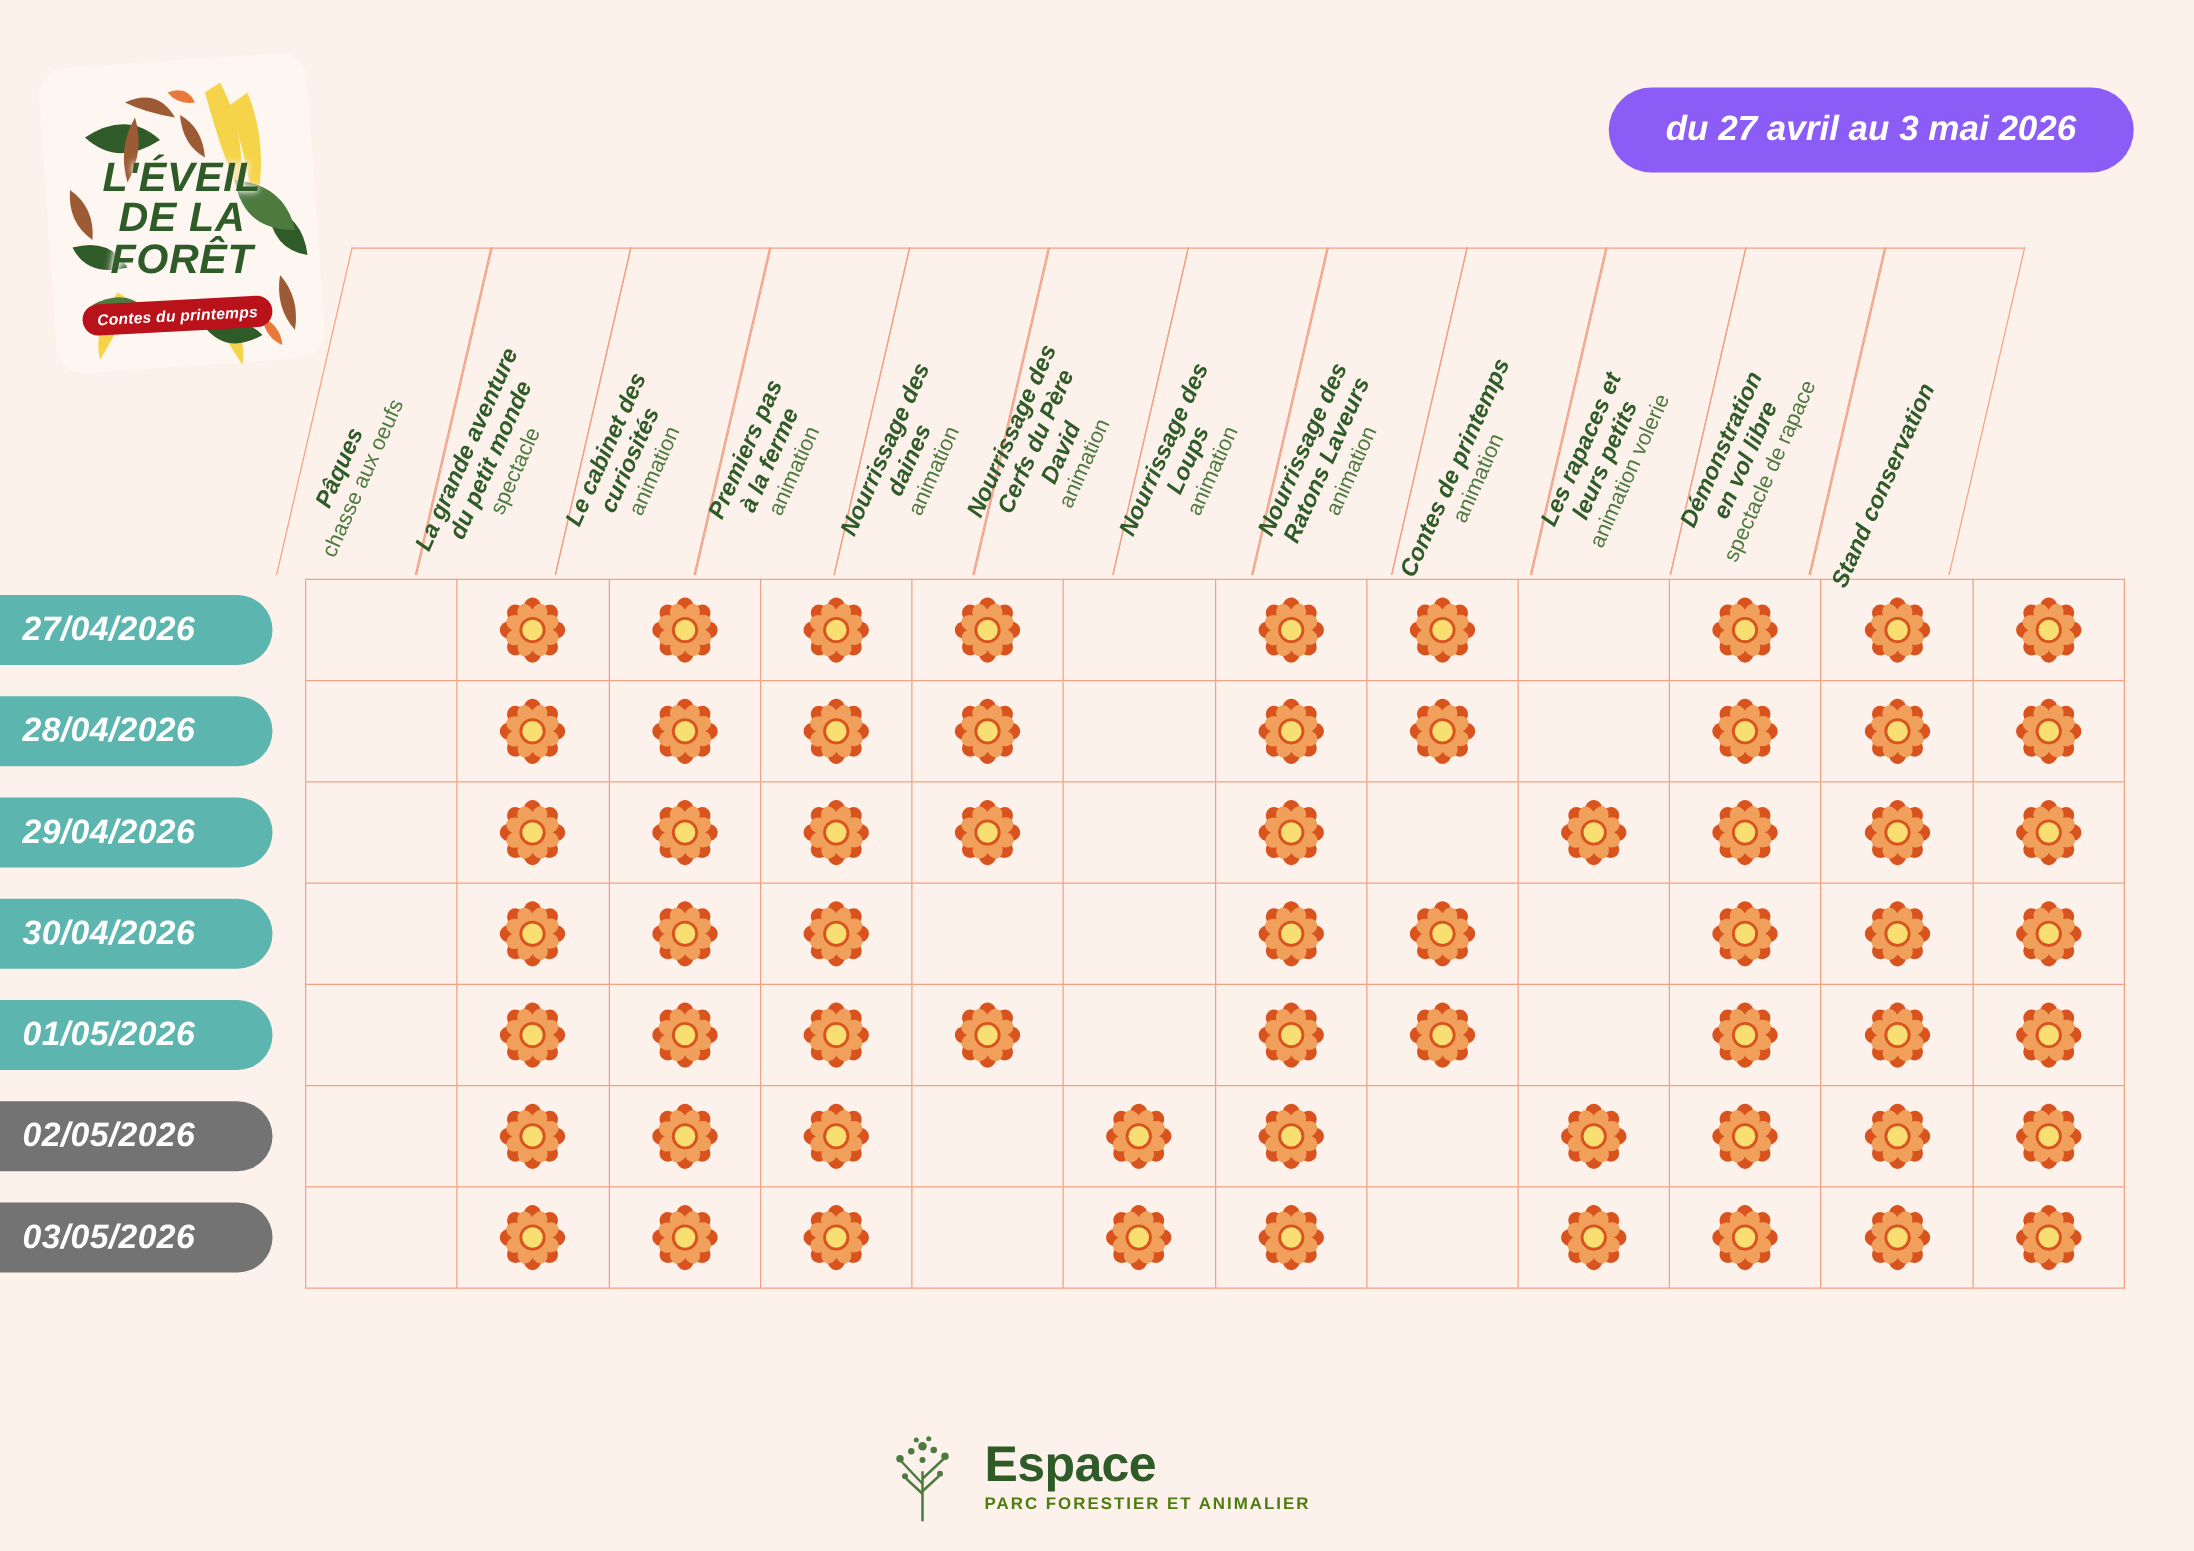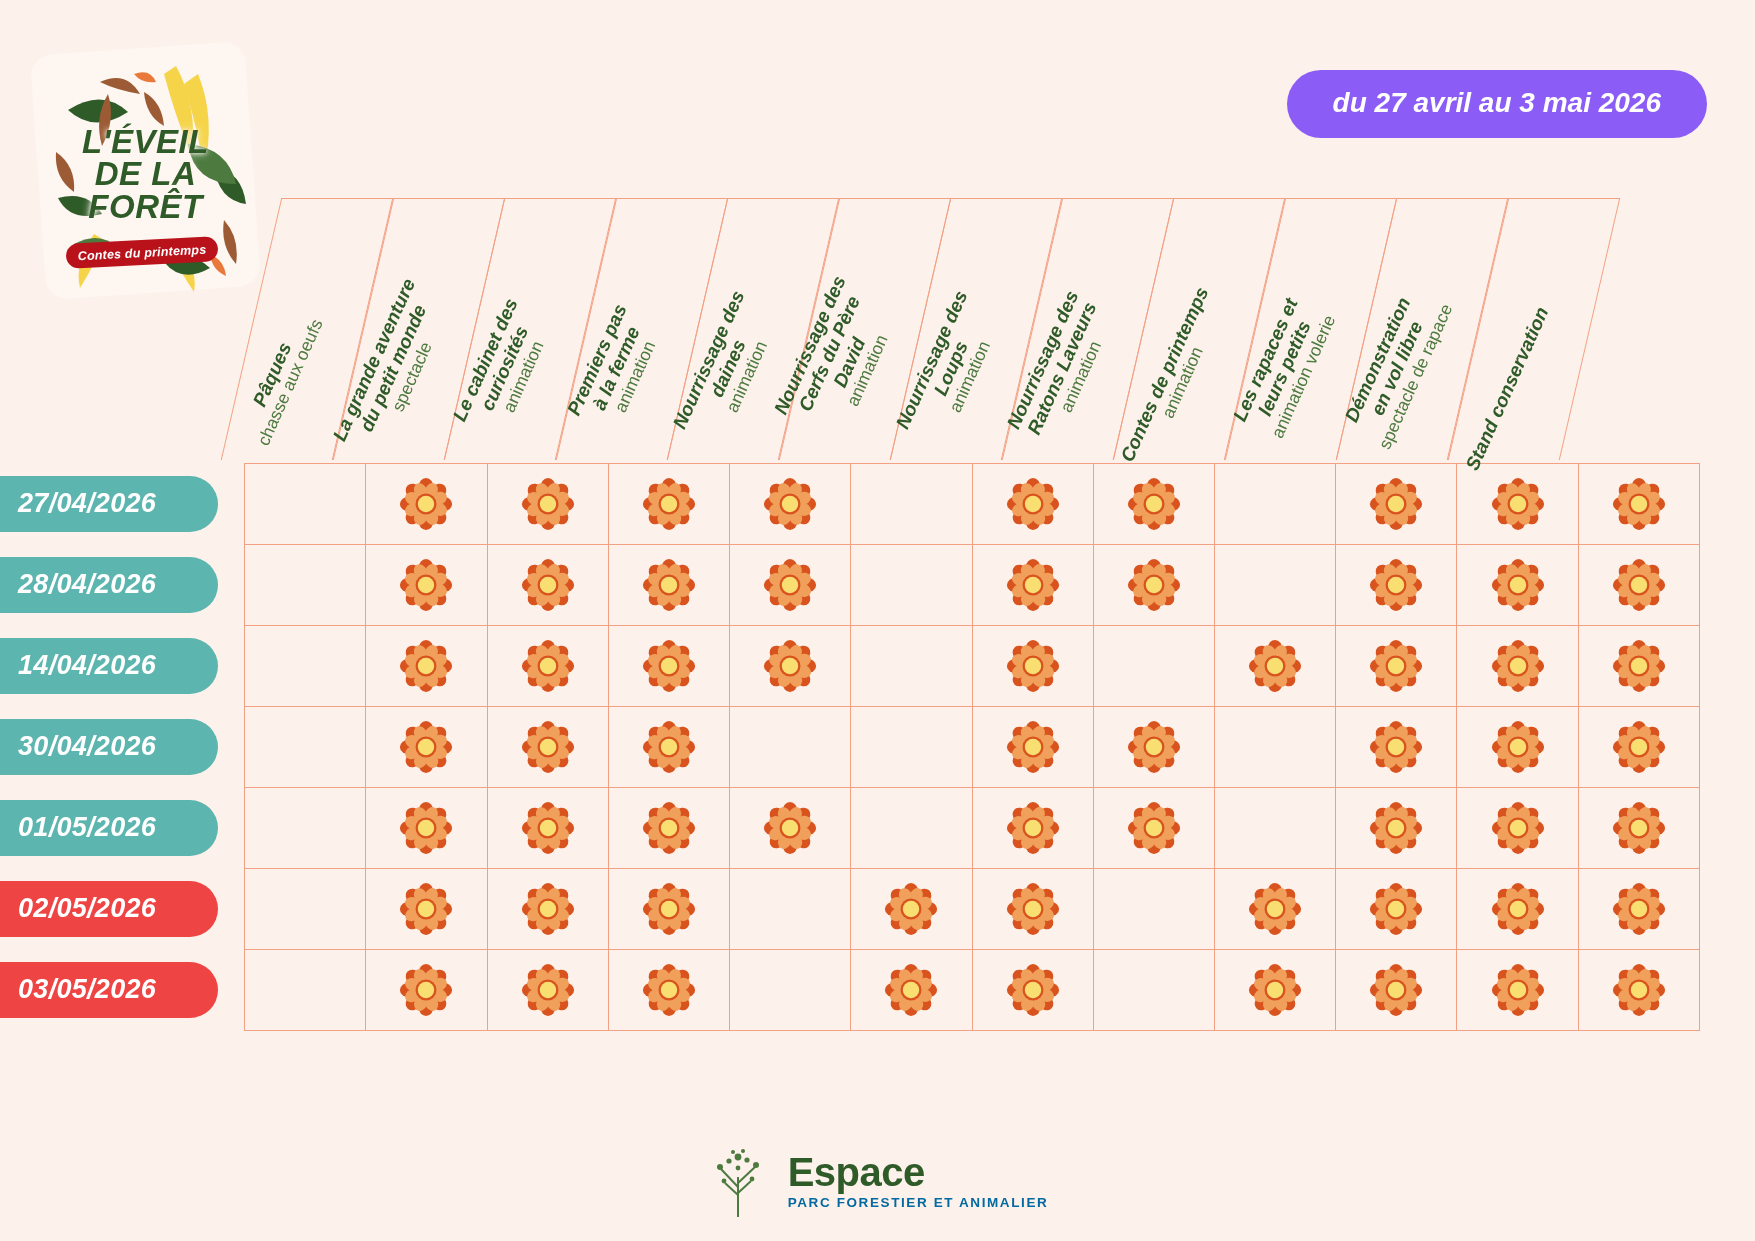--- a/index.html
+++ b/index.html
@@ -124,33 +124,33 @@
     position:absolute; left: 0; top: 12px;
     height: 56px; width: 218px;
     border-radius: 0 30px 30px 0;
     display:flex; align-items:center;
     padding-left: 18px;
     color:#fff; font-size: 27px; font-weight:bold; font-style:italic;
     letter-spacing: .3px;
     text-align: center;
   }
   .pill-teal { background:#5CB5AE; }
-  .pill-purple { background:#ef4444; }
+  .pill-purple { background:#737373; }
 
   .flower { display:inline-block; width:54px; height:54px; vertical-align:middle; }
 
   
   #footer {
     position:absolute; left:0; right:0; bottom: 22px;
     display:flex; align-items:center; justify-content:center; gap: 19px;
   }
   #footer .ftext { line-height: 1; }
   #footer .f1 { font-size: 40px; font-weight:bold; color:#2F5B28; letter-spacing:-0.5px;}
   #footer .f2 { font-size: 40px; font-weight:bold; color:#2F5B28; letter-spacing:-0.5px;}
-  #footer .f3 { font-size: 13.5px; font-weight:bold; color:#0369a1; letter-spacing: 1.6px; margin-top:4px;}
+  #footer .f3 { font-size: 13.5px; font-weight:bold; color:#4d7c0f; letter-spacing: 1.6px; margin-top:4px;}
 </style>
 </head>
 <body>
 
 <div id="header">
 
   <div id="logo">
     <div class="logo-bg"></div>
     <svg width="215" height="245" viewBox="0 0 215 245">
 
@@ -665,21 +665,21 @@
               <ellipse cx="27" cy="13" rx="6.4" ry="8.2" fill="#F0A05A" transform="rotate(202 27 27)"></ellipse>
               <ellipse cx="27" cy="13" rx="6.4" ry="8.2" fill="#F0A05A" transform="rotate(247 27 27)"></ellipse>
               <ellipse cx="27" cy="13" rx="6.4" ry="8.2" fill="#F0A05A" transform="rotate(292 27 27)"></ellipse>
               <ellipse cx="27" cy="13" rx="6.4" ry="8.2" fill="#F0A05A" transform="rotate(337 27 27)"></ellipse>
               <circle cx="27" cy="27" r="10.5" fill="#D9531E"></circle>
               <circle cx="27" cy="27" r="8.2" fill="#F9DE72"></circle>
             </svg></td>
         </tr>
         <tr>
           <td class="datecell">
-            <div class="datepill pill-teal">14/04/2026</div>
+            <div class="datepill pill-teal">29/04/2026</div>
           </td>
           <td class="cell"></td>
           <td class="cell"><svg class="flower" viewBox="0 0 54 54">
               <ellipse cx="27" cy="10.5" rx="7.6" ry="9.6" fill="#D9531E" transform="rotate(0 27 27)"></ellipse>
               <ellipse cx="27" cy="10.5" rx="7.6" ry="9.6" fill="#D9531E" transform="rotate(45 27 27)"></ellipse>
               <ellipse cx="27" cy="10.5" rx="7.6" ry="9.6" fill="#D9531E" transform="rotate(90 27 27)"></ellipse>
               <ellipse cx="27" cy="10.5" rx="7.6" ry="9.6" fill="#D9531E" transform="rotate(135 27 27)"></ellipse>
               <ellipse cx="27" cy="10.5" rx="7.6" ry="9.6" fill="#D9531E" transform="rotate(180 27 27)"></ellipse>
               <ellipse cx="27" cy="10.5" rx="7.6" ry="9.6" fill="#D9531E" transform="rotate(225 27 27)"></ellipse>
               <ellipse cx="27" cy="10.5" rx="7.6" ry="9.6" fill="#D9531E" transform="rotate(270 27 27)"></ellipse>

